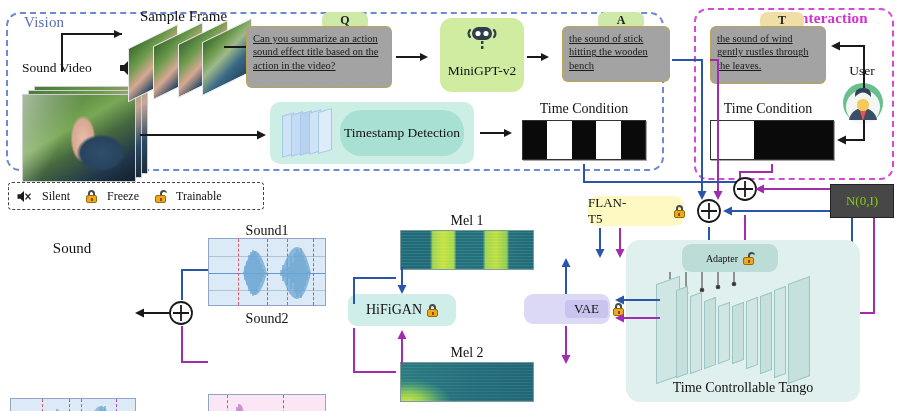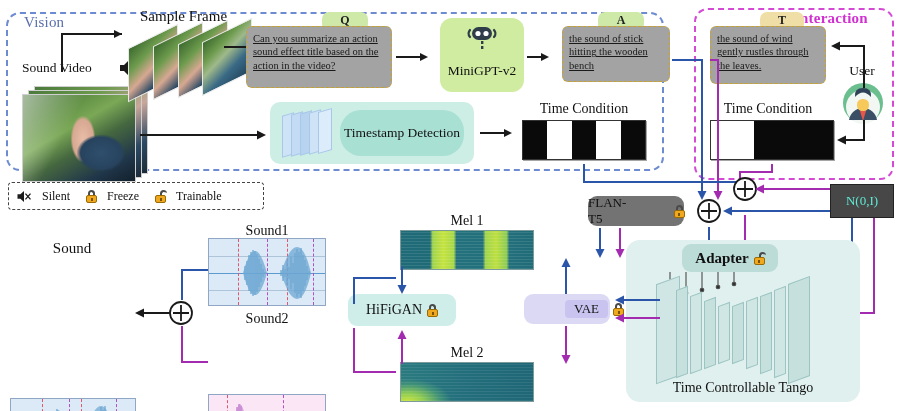--- a/index.html
+++ b/index.html
@@ -23,21 +23,21 @@
        display:inline-block;color:#222;}
   .tag-q{background:#cfe9a8;}
   .tag-a{background:#cfe9a8;}
   .tag-t{background:#efdfa6;}
 
   
   .chip{border-radius:9px;display:flex;align-items:center;justify-content:center;
         gap:5px;font-size:13px;box-sizing:border-box;}
   .chip-mini{background:#cfeca0;border-radius:12px;}
   .chip-teal{background:#bfe8e0;border-radius:21px;}
-  .chip-flan{background:#737373;gap:36px;}
+  .chip-flan{background:#fef9c3;gap:36px;}
   .chip-vae{background:#dcd9f5;}
   .chip-hifi{background:#cfeeea;}
   .chip-adapter{background:#bcdcd8;}
   .tango-bg{background:#dff0ee;border-radius:14px;}
   .tstamp-bg{background:#cdeee4;border-radius:10px;}
 
   
   .lock{position:relative;display:inline-block;width:11px;height:13px;vertical-align:middle;}
   .lock .body{position:absolute;left:0;bottom:0;width:11px;height:8px;background:#f0a81e;
               border:1px solid #9a6a05;border-radius:2px;box-sizing:border-box;}
@@ -59,21 +59,21 @@
   .wp-pink{background:#fbe6f6;}
   .gl{position:absolute;left:0;right:0;height:1px;background:rgba(120,150,180,.45);}
   .axis-b{position:absolute;left:0;right:0;height:1.3px;background:#5b9bd0;}
   .dash{position:absolute;top:0;bottom:0;width:0;border-left:1.3px dashed #e0566a;}
   .dash.v{border-left-color:#b44ec4;}
 
   
   .mel{border:1px solid #7d9b9a;box-sizing:border-box;}
 
   
-  .noise{background:#474747;color:#5eead4;border:1px solid #222;
+  .noise{background:#474747;color:#84cc16;border:1px solid #222;
          display:flex;align-items:center;justify-content:center;font-size:13px;}
   .legend{border:1.4px dashed #444;border-radius:4px;display:flex;align-items:center;
           gap:10px;font-size:12px;padding:2px 7px;background:#fff;}
   .vidframe{background-size:cover;background-position:center;}
   .cap{font-size:13.5px;}
   svg{display:block;overflow:visible;}
 </style>
 </head>
 <body>
 
@@ -294,21 +294,21 @@
 
   <path d="M252 48 V115 H150" stroke="#2b55a8" stroke-width="2" fill="none"></path>
   <path d="M145 115 l9 -4.5 v9 Z" fill="#2b55a8"></path>
 
   <path d="M274 48 V143 H150" stroke="#a32bb0" stroke-width="2" fill="none"></path>
   <path d="M145 143 l9 -4.5 v9 Z" fill="#a32bb0"></path>
 </svg>
 
 <div class="abs tango-bg" style="left:626px;top:240px;width:234px;height:162px;"></div>
 <div class="abs chip chip-adapter" style="left:682px;top:244px;width:96px;height:28px;">
-  <span style="font-size:15px;font-weight:bold;">Adapter</span>
+  <span style="font-size:10px;">Adapter</span>
   <span class="lock open">
     <span class="sh"></span>
       <span class="body"></span>
       <span class="kh"></span>
     </span>
 </div>
 
 <svg class="abs" style="left:664px;top:272px;" width="120" height="30">
   <g stroke="#4a4a4a" stroke-width="1.1" fill="#333">
     <path d="M6 0 V22"></path>

